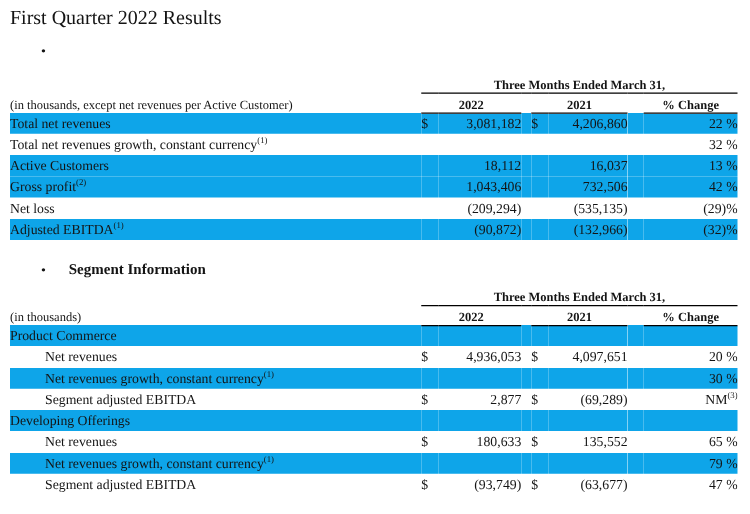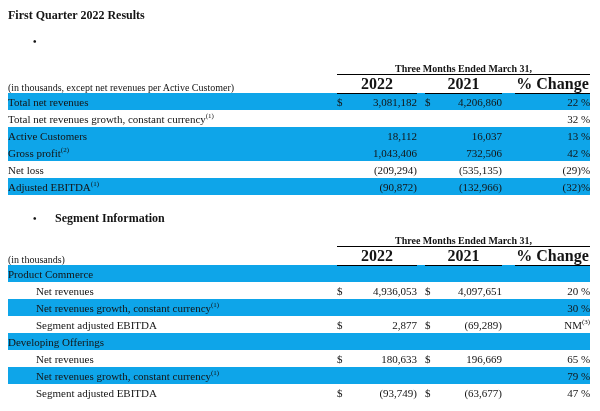--- a/index.html
+++ b/index.html
@@ -7,21 +7,21 @@
   body {
     width: 600px; height: 411px;
     font-family: "Liberation Serif", "DejaVu Serif", serif;
     color: #141414;
     overflow: hidden;
   }
   .page { position: relative; width: 600px; height: 411px; background: #fff; }
 
   .doc-title {
     margin: 8px 0 13px 8px;
-    font-size: 12px; font-weight: bold; line-height: 14px;
+    font-size: 16px; font-weight: normal; line-height: 14px;
   }
   .bullet-line {
     display: flex; align-items: baseline;
     margin-left: 33px;
     font-size: 12px; font-weight: bold; line-height: 14px;
   }
   .bullet-line.first { margin-top: 9px; }
   .bullet-line.second { margin-top: 16px; }
   .bullet-glyph { width: 22px; font-size: 10px; }
 
@@ -36,21 +36,21 @@
 
   tr.r-span { height: 15px; margin-top: 37px; }
   tr.r-cols { height: 16px; }
   tr.r-data { height: 17px; }
 
   td.span-head {
     text-align: center; font-weight: bold; font-size: 10px;
     border-bottom: 1px solid #000; padding-bottom: 1px;
   }
   td.col-head {
-    text-align: center; font-weight: bold; font-size: 16px;
+    text-align: center; font-weight: bold; font-size: 10px;
     border-bottom: 1px solid #000; padding-bottom: 2px;
   }
   td.c-caption {
     font-size: 10px; padding-bottom: 3px; padding-left: 1px; margin-top: 40px;
   }
 
   tr.r-data td { vertical-align: middle; }
   tr.shaded { background: #0ea5e9; }
   td.c-label { padding-left: 3px; }
   td.c-label.indent { padding-left: 28px; }
@@ -238,21 +238,21 @@
       <td class="c-val"></td>
       <td></td>
       <td class="c-pct"><span></span><sup></sup></td>
     </tr>
     <tr class="r-data">
       <td class="c-label indent"><span>Net revenues</span><sup></sup></td>
       <td class="c-cur">$</td>
       <td class="c-val">180,633</td>
       <td></td>
       <td class="c-cur">$</td>
-      <td class="c-val">196,669</td>
+      <td class="c-val">135,552</td>
       <td></td>
       <td class="c-pct"><span>65 %</span><sup></sup></td>
     </tr>
     <tr class="r-data shaded">
       <td class="c-label indent"><span>Net revenues growth, constant currency</span><sup>(1)</sup></td>
       <td class="c-cur"></td>
       <td class="c-val"></td>
       <td></td>
       <td class="c-cur"></td>
       <td class="c-val"></td>

